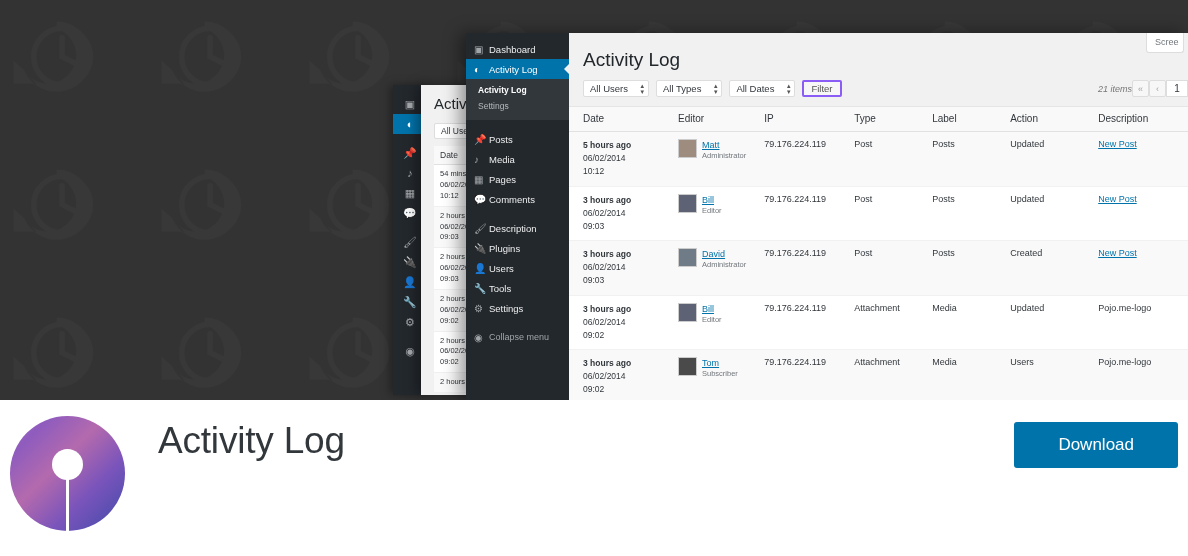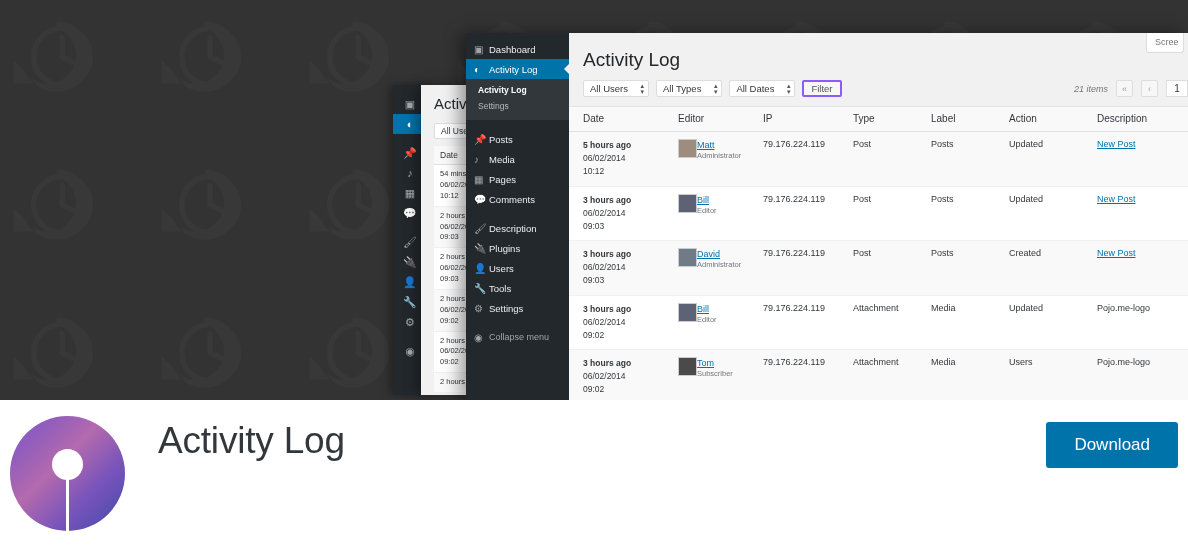--- a/index.html
+++ b/index.html
@@ -157,21 +157,21 @@
     display: flex; flex-direction: column; align-items: center;
   }
   .wp-btn {
     background: #f7f7f7; border: 2px solid #8b5cf6; border-radius: 2px;
     font-size: 9.5px; color: #555; height: 17px;
     padding: 0 7px;
     display: inline-flex; align-items: center;
   }
   #front-pagination {
     margin-left: auto;
-    display: flex; align-items: center; gap: 8px;
+    display: flex; align-items: center; gap: 0;
     padding-right: 0;
     font-size: 9px; color: #777;
   }
   #front-pagination .pg-count { font-style: italic; }
   .pg-btn {
     background: #f7f7f7; border: 1px solid #ddd;
     color: #a0a5aa; font-size: 9px;
     width: 17px; height: 17px;
     display: inline-flex; align-items: center; justify-content: center;
     border-radius: 2px;
@@ -197,21 +197,21 @@
   #act-table td {
     font-size: 9px; color: #32373c;
     padding: 7px 4px 7px 14px;
     vertical-align: top;
     border-bottom: 1px solid #f1f1f1;
   }
   #act-table tr.alt td { background: #f9f9f9; }
   #act-table tr td:first-child { font-weight: bold; font-size: 8.5px; line-height: 1.55; }
   .date-rel { display: block; font-weight: bold; }
   .date-abs, .date-time { display: block; font-weight: normal; color: #32373c; }
-  .author-cell { display: flex; }
+  .author-cell { display: flex; gap: 5px; }
   .avatar {
     width: 19px; height: 19px; flex: 0 0 19px;
     border: 1px solid #ccc;
     background: #8a8a8a;
     overflow: hidden;
     position: relative;
   }
   .author-meta { display: flex; flex-direction: column; line-height: 1.35; }
   .author-name { color: #0073aa; font-size: 9px; }
   .author-role { color: #72777c; font-size: 7.5px; }
@@ -273,21 +273,21 @@
   }
   #plugin-byline a, #plugin-author {
     color: #0073aa; text-decoration: none;
   }
   #download-button {
     margin: 22px 10px 0 auto;
     background: #0073aa;
     color: #fff;
     border: none; border-radius: 3px;
     font-size: 17px;
-    padding: 13px 28px;
+    padding: 13px 44px;
     font-family: "Liberation Sans", sans-serif;
     cursor: pointer;
   }
 </style>
 </head>
 <body>
 
 <div id="banner">
 
   <svg id="banner-pattern" viewBox="0 0 1188 400" preserveAspectRatio="none" aria-hidden="true">

